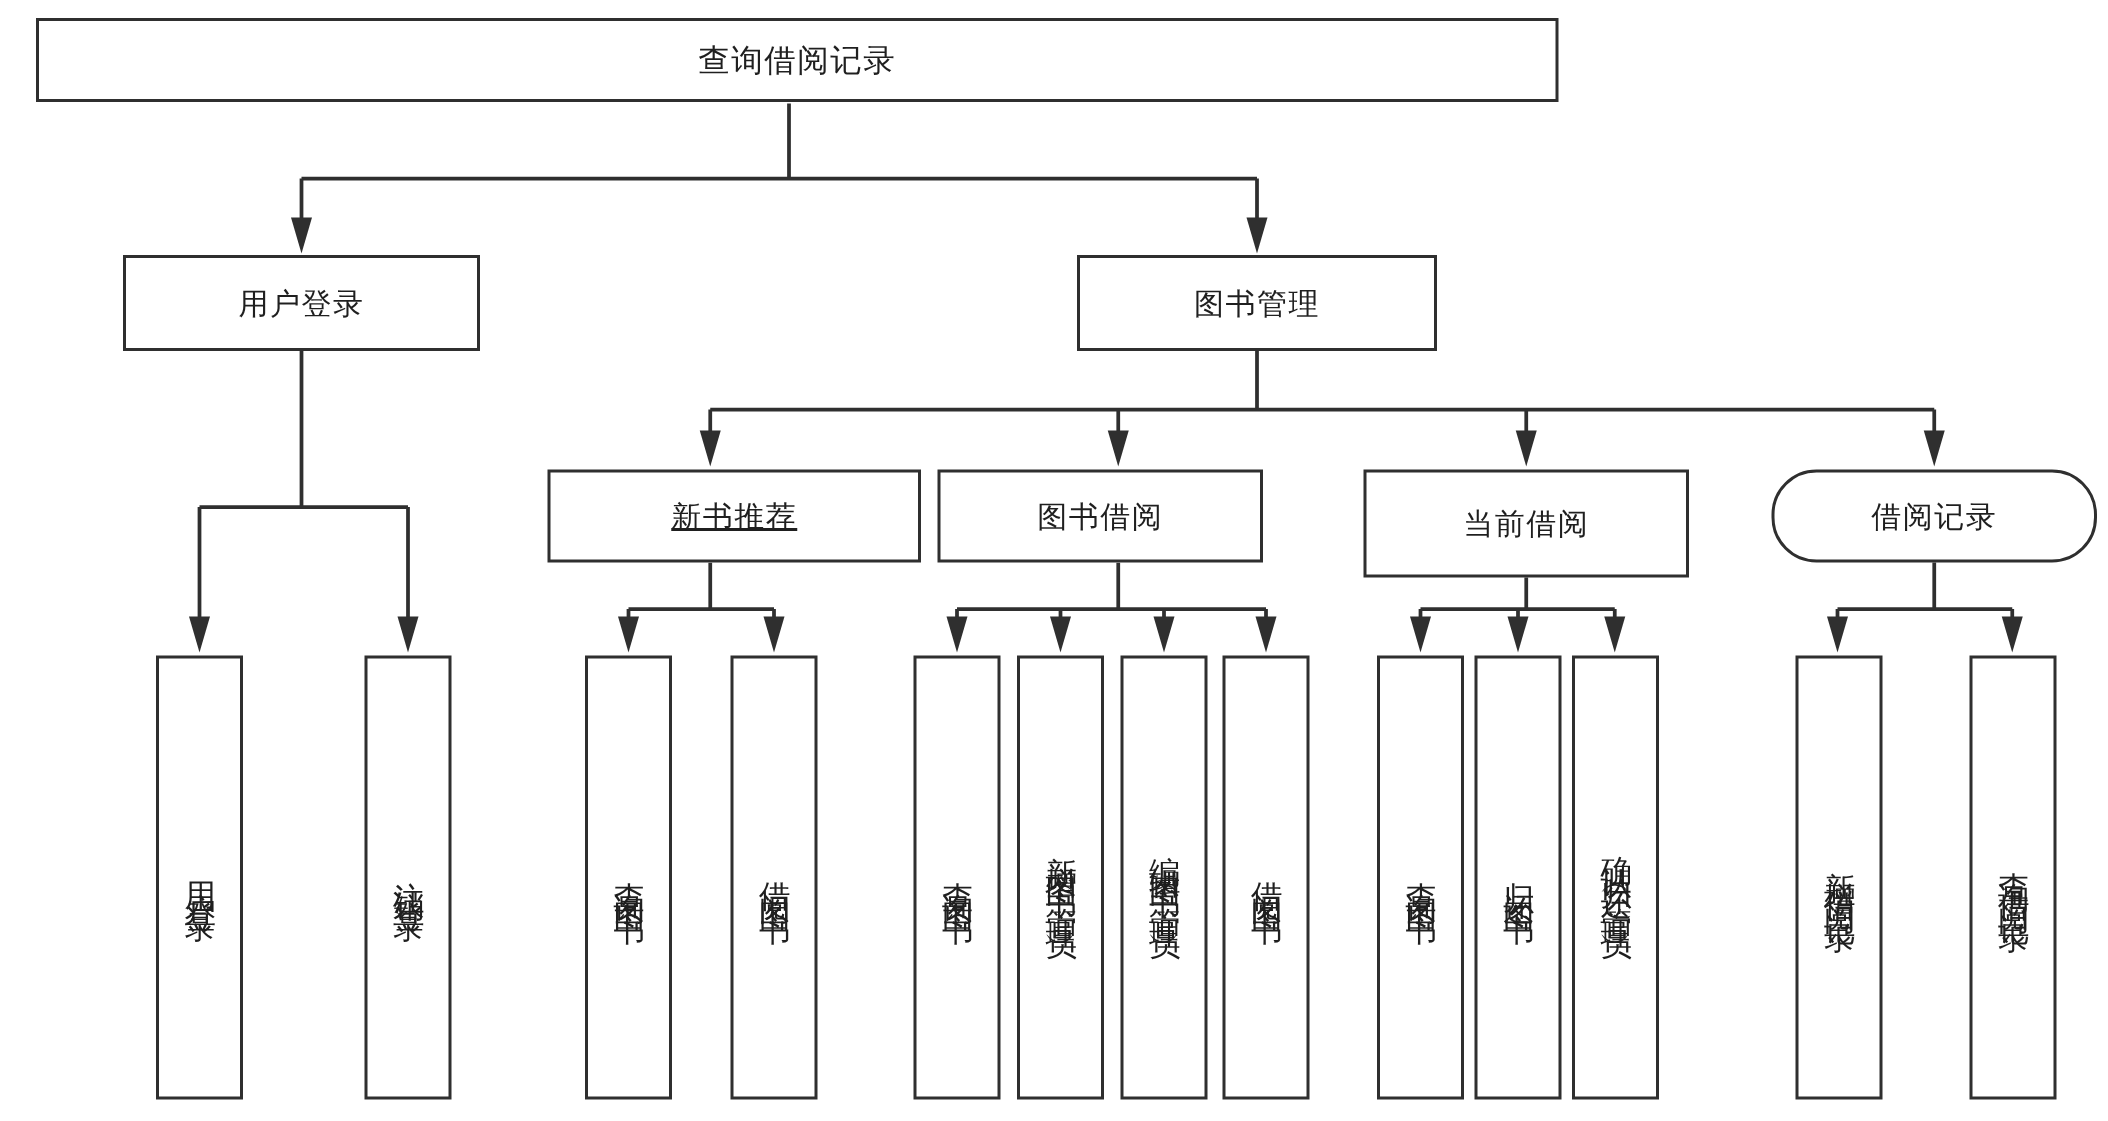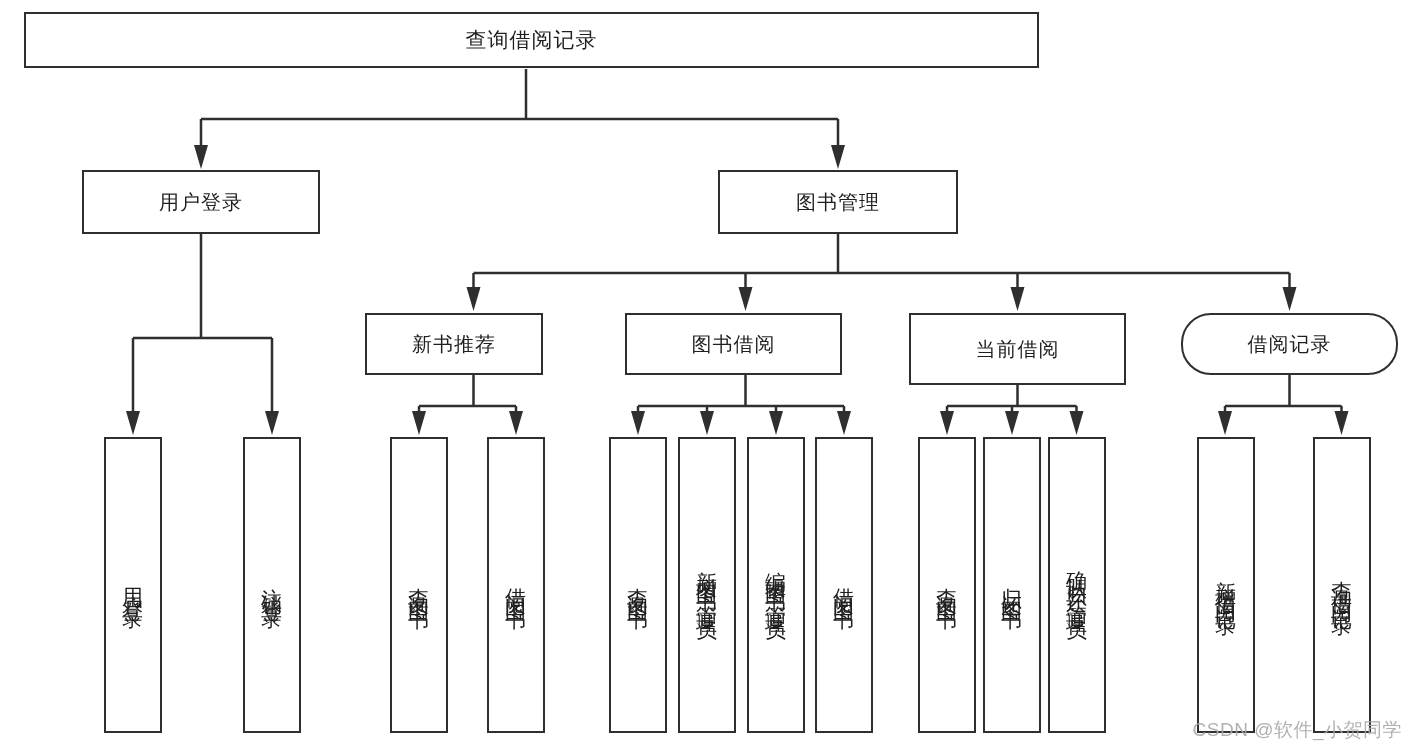--- a/index.html
+++ b/index.html
@@ -111,21 +111,21 @@
     <span>查询借阅记录</span>
   </div>
 
   <div class="box hbox" style="left:82px; top:170px; width:238px; height:64px;">
     <span>用户登录</span>
   </div>
   <div class="box hbox" style="left:718px; top:170px; width:240px; height:64px;justify-content:center;">
     <span>图书管理</span>
   </div>
 
-  <div class="box hbox" style="left:365px; top:313px; width:178px; height:62px;">
+  <div class="box hbox" style="left:365px; top:313px; width:249px; height:62px;text-decoration:underline;">
     <span>新书推荐</span>
   </div>
   <div class="box hbox" style="left:625px; top:313px; width:217px; height:62px;">
     <span>图书借阅</span>
   </div>
   <div class="box hbox" style="left:909px; top:313px; width:217px; height:72px;">
     <span>当前借阅</span>
   </div>
   <div class="box hbox" style="left:1181px; top:313px; width:217px; height:62px;border-radius:30px;">
     <span>借阅记录</span>
@@ -168,15 +168,14 @@
     <span>确认归还（管理员）</span>
   </div>
 
   <div class="box vbox" style="left:1197px; top:437px; width:58px; height:296px;">
     <span>新增借阅记录</span>
   </div>
   <div class="box vbox" style="left:1313px; top:437px; width:58px; height:296px;">
     <span>查询借阅记录</span>
   </div>
 
-  <div id="watermark">CSDN @软件_小贺同学</div>
 
 </div>
 
 </body></html>

